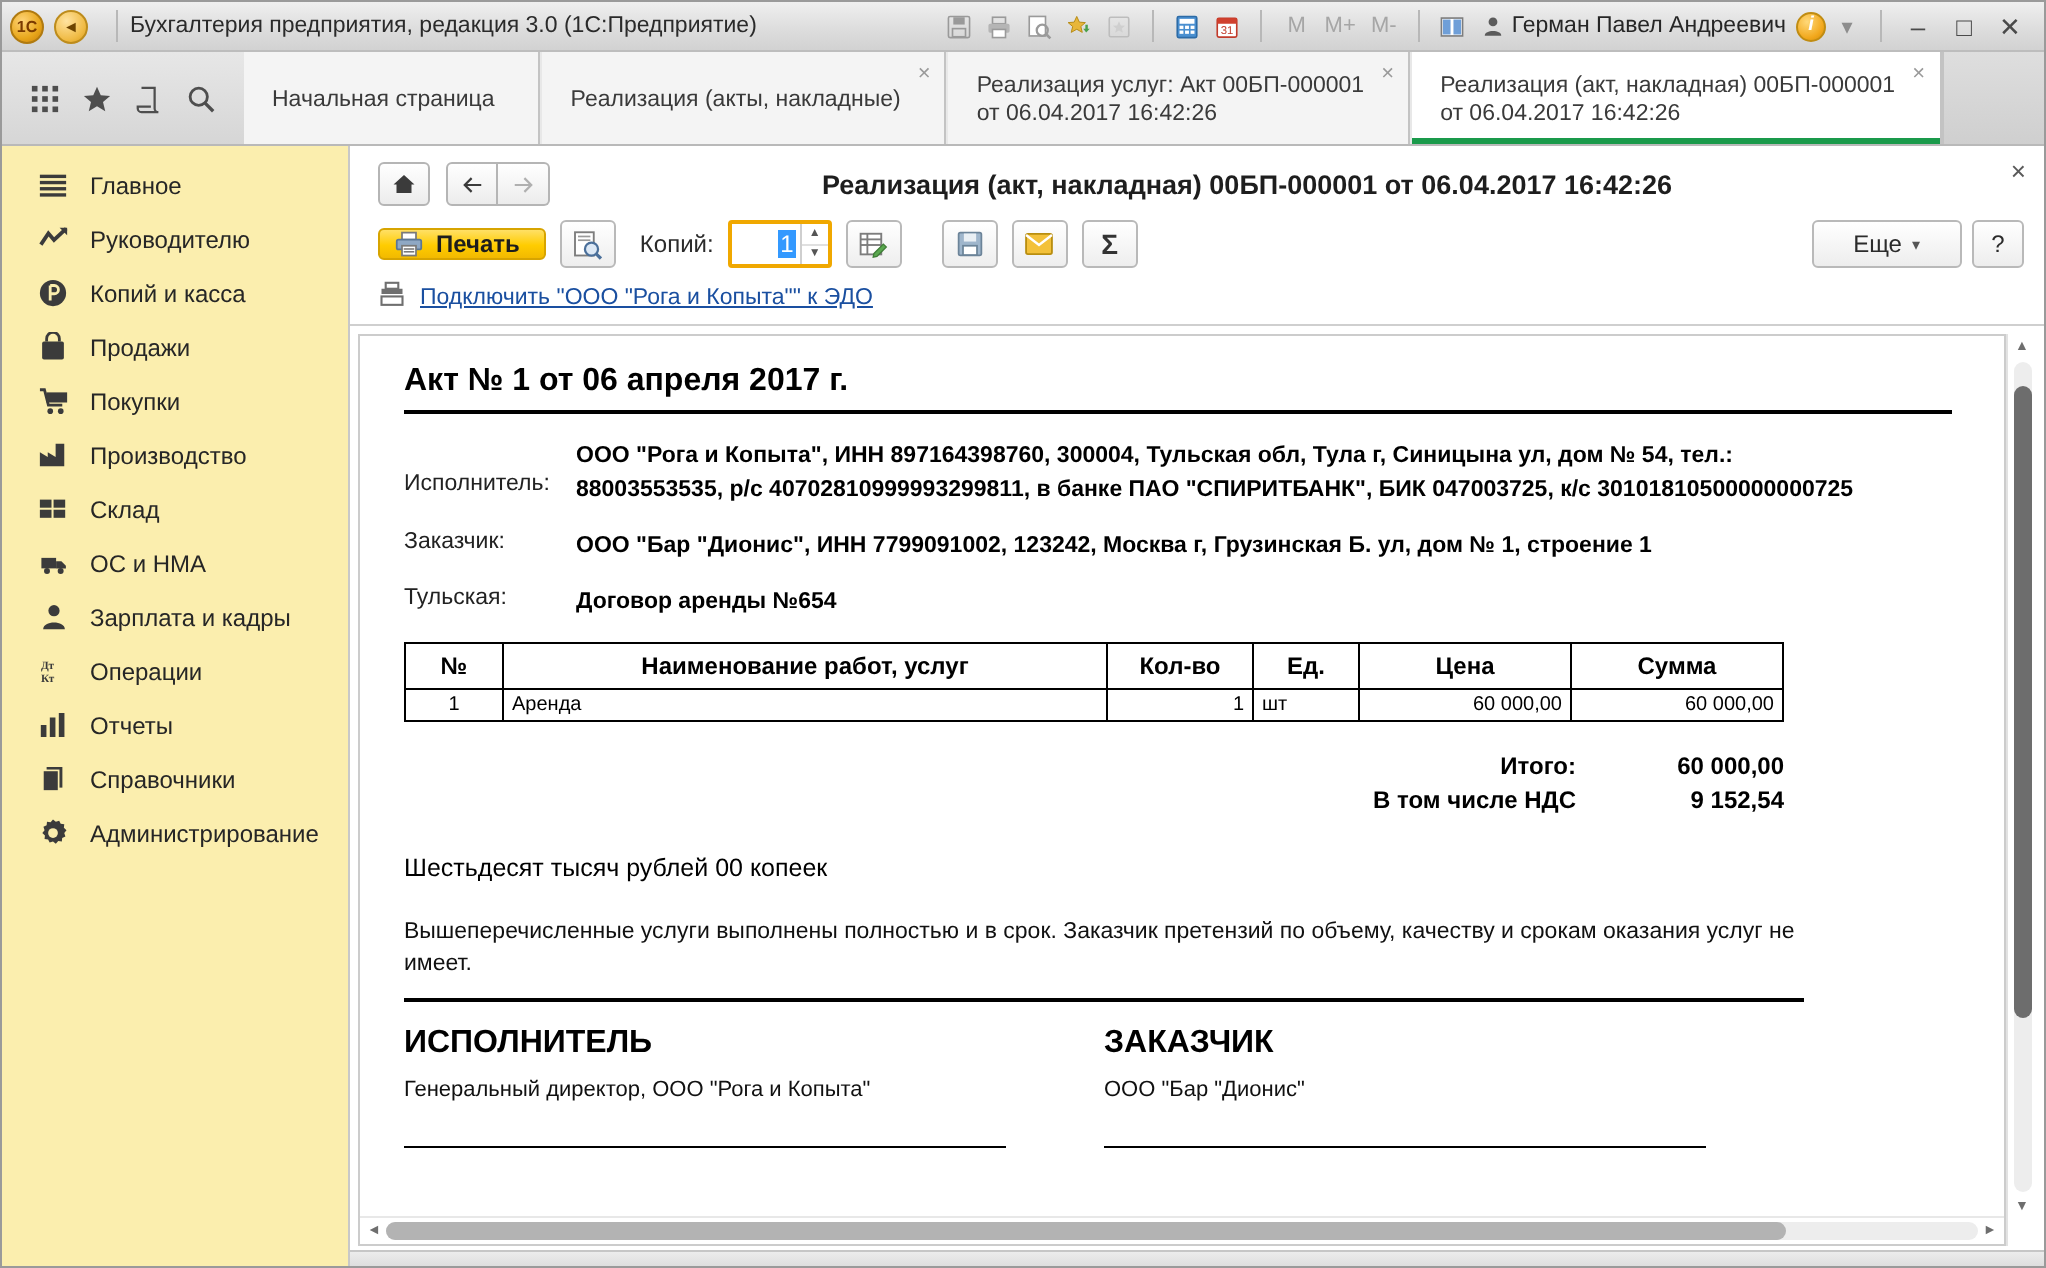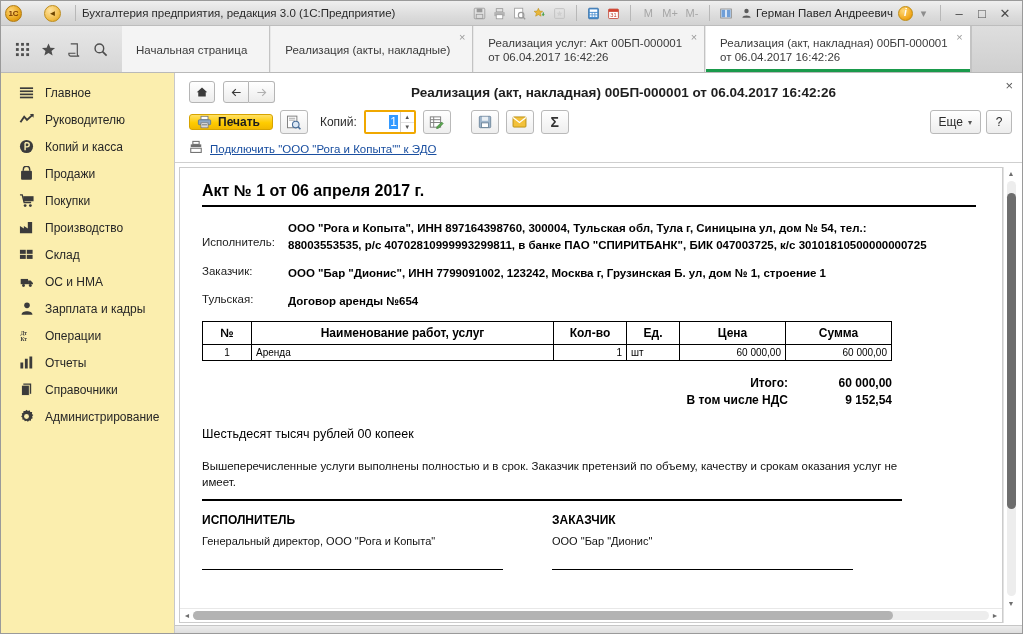--- a/index.html
+++ b/index.html
@@ -38,21 +38,21 @@
     box-sizing: border-box;
   }
   .tb-logo {
     width: 17px; height: 17px;
     border-radius: 50%;
     background: radial-gradient(circle at 35% 30%, #ffd477, #e8a71c 60%, #c97d06);
     border: 1px solid #b07a10;
     box-sizing: border-box;
     display: flex; align-items: center; justify-content: center;
     font-size: 8px; color: #7a3b00; font-weight: bold;
-    margin-right: 22px;
+    margin-right: 5px;
   }
   .tb-back {
     width: 17px; height: 17px;
     border-radius: 50%;
     background: radial-gradient(circle at 35% 30%, #ffe3a0, #f0bb45 65%, #d79b17);
     border: 1px solid #bd8c1c;
     box-sizing: border-box;
     display: flex; align-items: center; justify-content: center;
     font-size: 8px; color: #6d4400;
     margin-right: 8px;
@@ -335,21 +335,21 @@
   .right-grp {
     margin-left: auto;
     display: flex;
     align-items: center;
     gap: 5px;
   }
   .btn-more {
     border: 1px solid #b9b9b9;
     border-radius: 3px;
     background: linear-gradient(#ffffff, #ededed);
-    padding: 3px 8px;
+    padding: 3px 20px;
     font-size: 12px;
     color: #2b2b2b;
     height: 24px;
     box-sizing: border-box;
     display: flex; align-items: center; gap: 5px;
   }
   .btn-help {
     width: 26px; height: 24px;
     border: 1px solid #b9b9b9;
     border-radius: 3px;
@@ -487,21 +487,21 @@
     color: #111;
     padding-bottom: 9px;
     border-bottom: 2px solid #000;
   }
   .signs {
     display: flex;
     margin-top: 12px;
     max-width: 700px;
   }
   .sign-col { width: 50%; }
-  .sign-h { font-size: 12px; font-weight: bold; color: #000; }
+  .sign-h { font-size: 16px; font-weight: bold; color: #000; }
   .sign-v { font-size: 11px; color: #111; margin-top: 8px; }
   .sign-line {
     border-bottom: 1px solid #000;
     margin-top: 22px;
     width: 86%;
   }
 
   
   .vscroll {
     width: 15px;

